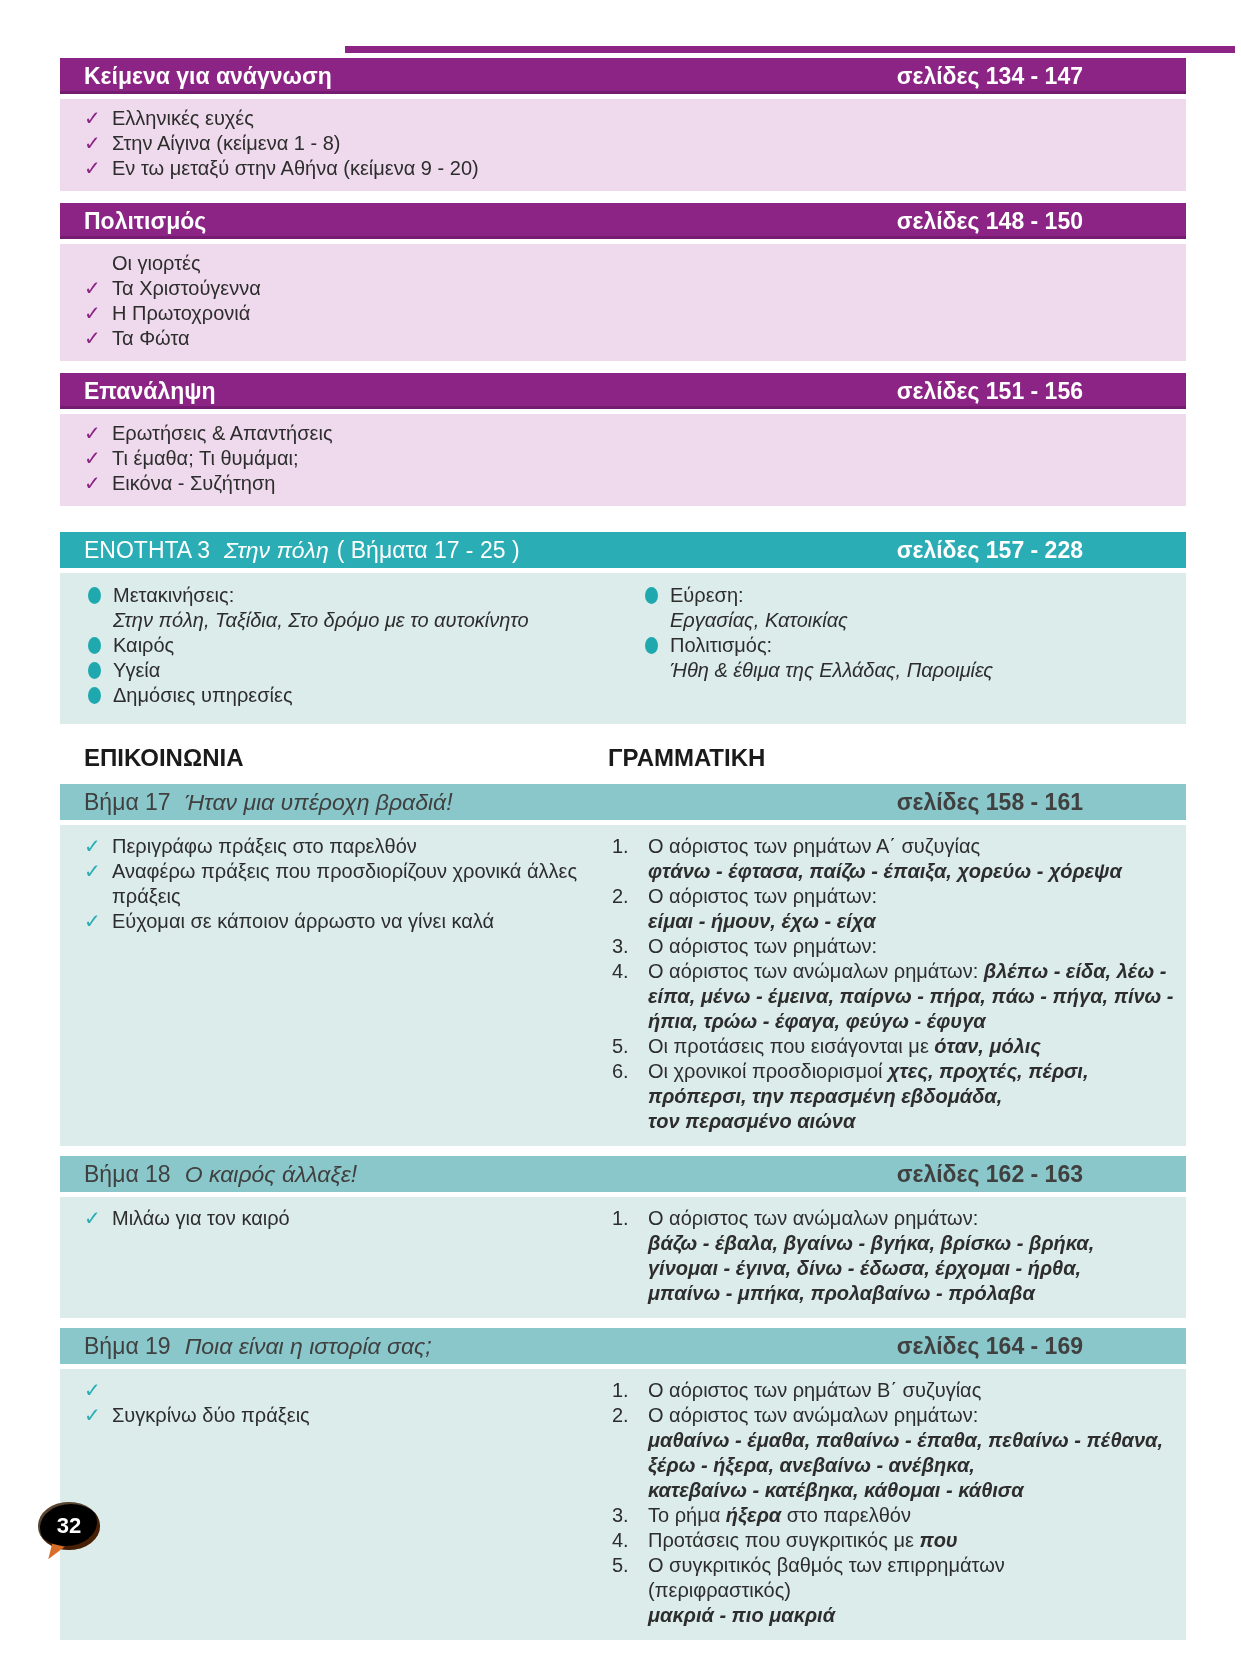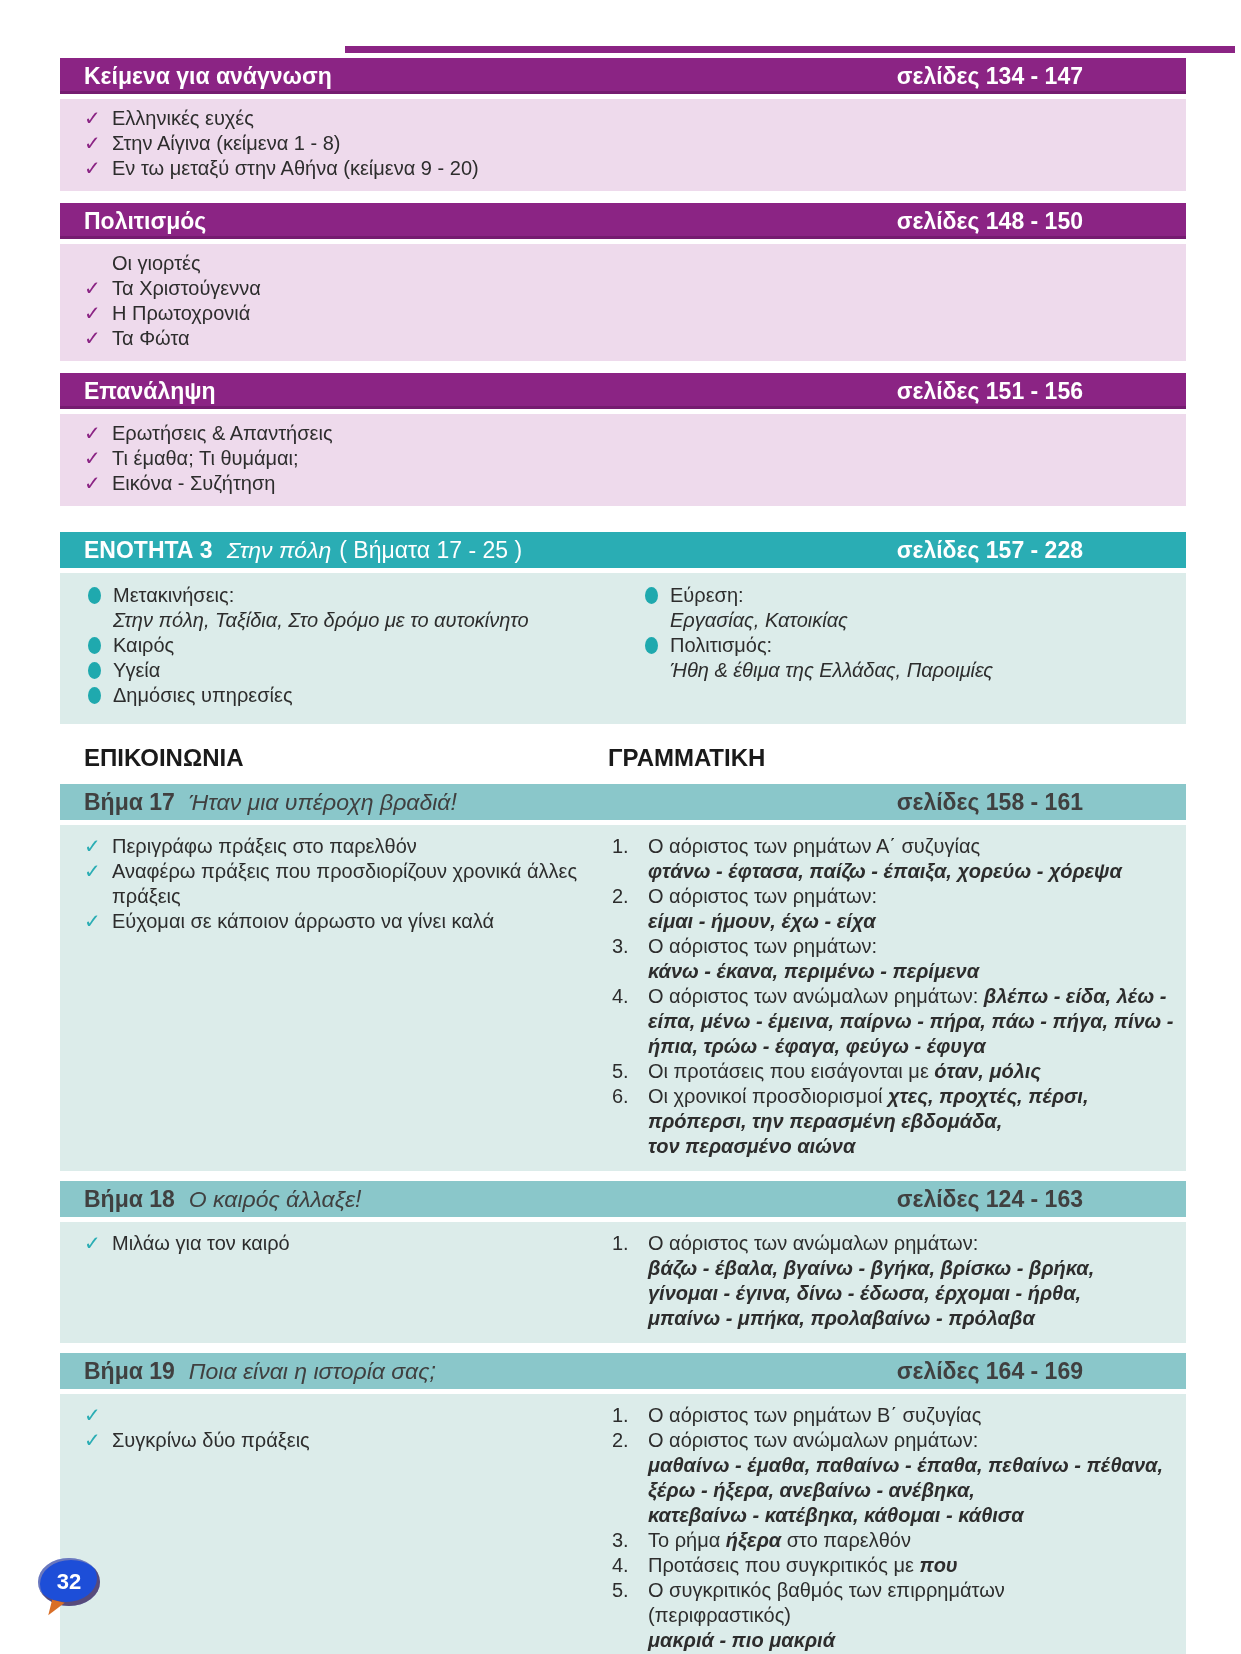--- a/index.html
+++ b/index.html
@@ -11,21 +11,21 @@
   }
   .top-rule { position:absolute; left:345px; top:46px; width:890px; height:7px; background:#8b2484; }
   .content { position:absolute; left:60px; top:58px; width:1126px; }
 
   
   .band { height:36px; display:flex; align-items:center; padding:0 103px 0 24px; margin-bottom:5px; }
   .band.purple { background:#8b2484; color:#ffffff; box-shadow: inset 0 -3px 0 rgba(40,0,40,0.22); }
   .band.teal   { background:#2aadb4; color:#ffffff; }
   .band.vima   { background:#8ac7ca; color:#404040; }
   .b-title { font-size:23px; font-weight:bold; }
-  .b-label { font-size:23px; font-weight:bold; }
+  .b-label { font-size:23px; font-weight:normal; }
   .b-italic { font-size:23px; font-style:italic; margin-left:14px; }
   .b-rest { font-size:23px; margin-left:8px; }
   .b-pages { margin-left:auto; font-size:23px; font-weight:bold; white-space:nowrap; }
 
   
   .sec-body { padding:7px 0 10px; }
   .pink { background:#eedaec; }
   .tl   { background:#dcecea; }
   .purple-sec { margin-bottom:12px; }
   .check-item { display:flex; font-size:20px; line-height:25px; padding-left:24px; }
@@ -57,22 +57,22 @@
   .v-left .ci-text { max-width:470px; }
   .v-right { flex:1; padding-left:4px; padding-right:6px; }
   .g-item { display:flex; font-size:20px; line-height:25px; }
   .g-num { width:36px; flex:none; }
   .g-text { flex:1; }
   .g-text span { white-space:pre-wrap; }
   .bi { font-weight:bold; font-style:italic; }
   .bb { display:block; font-weight:bold; font-style:italic; }
 
   
-  .page-bubble { position:absolute; left:38px; top:1558px; width:62px; height:48px;
-    background:#1d4ed8; border-radius:50%; display:flex; align-items:center; justify-content:center;
+  .page-bubble { position:absolute; left:38px; top:1502px; width:62px; height:48px;
+    background:#000000; border-radius:50%; display:flex; align-items:center; justify-content:center;
     color:#fff; font-size:22px; font-weight:bold;
     box-shadow: inset -3px -4px 0 rgba(160,70,10,0.45), inset 2px 2px 0 rgba(255,200,140,0.35); }
   .bubble-tail { position:absolute; left:12px; bottom:-11px; width:0; height:0;
     border-top:16px solid #d96f28; border-right:13px solid transparent; transform:rotate(14deg); }
 </style>
 </head>
 <body>
 
 <div class="page">
   <div class="top-rule"></div>
@@ -230,21 +230,21 @@
           <div class="g-item">
             <span class="g-num">1.</span>
             <span class="g-text"><span>Ο αόριστος των ρημάτων Α΄ συζυγίας</span><span class="bi"></span><span></span><span class="bb">φτάνω - έφτασα, παίζω - έπαιξα, χορεύω - χόρεψα</span></span>
           </div>
           <div class="g-item">
             <span class="g-num">2.</span>
             <span class="g-text"><span>Ο αόριστος των ρημάτων:</span><span class="bi"></span><span></span><span class="bb">είμαι - ήμουν, έχω - είχα</span></span>
           </div>
           <div class="g-item">
             <span class="g-num">3.</span>
-            <span class="g-text"><span>Ο αόριστος των ρημάτων:</span><span class="bi"></span><span></span><span class="bb">κάνω - έκανα, περιμένω - περίμενα</span></span>
+            <span class="g-text"><span>Ο αόριστος των ρημάτων:</span><span class="bi"></span><span></span></span>
           </div>
           <div class="g-item">
             <span class="g-num">4.</span>
             <span class="g-text"><span>Ο αόριστος των ανώμαλων ρημάτων: </span><span class="bi">βλέπω - είδα, λέω - είπα, μένω - έμεινα, παίρνω - πήρα, πάω - πήγα, πίνω - ήπια, τρώω - έφαγα, φεύγω - έφυγα</span><span></span><span class="bb"></span></span>
           </div>
           <div class="g-item">
             <span class="g-num">5.</span>
             <span class="g-text"><span>Οι προτάσεις που εισάγονται με </span><span class="bi">όταν, μόλις</span><span></span><span class="bb"></span></span>
           </div>
           <div class="g-item">
@@ -253,21 +253,21 @@
 τον περασμένο αιώνα</span><span></span><span class="bb"></span></span>
           </div>
         </div>
       </div>
     </div>
 
     <div class="vima-sec">
       <div class="band vima">
         <span class="b-label">Βήμα 18</span>
         <span class="b-italic">Ο καιρός άλλαξε!</span>
-        <span class="b-pages">σελίδες 124 - 163</span>
+        <span class="b-pages">σελίδες 162 - 163</span>
       </div>
       <div class="vima-body tl">
         <div class="v-left">
           <div class="check-item">
             <span class="check-cell tc">✓</span>
             <span class="ci-text">Μιλάω για τον καιρό</span>
           </div>
         </div>
         <div class="v-right">
           <div class="g-item">

